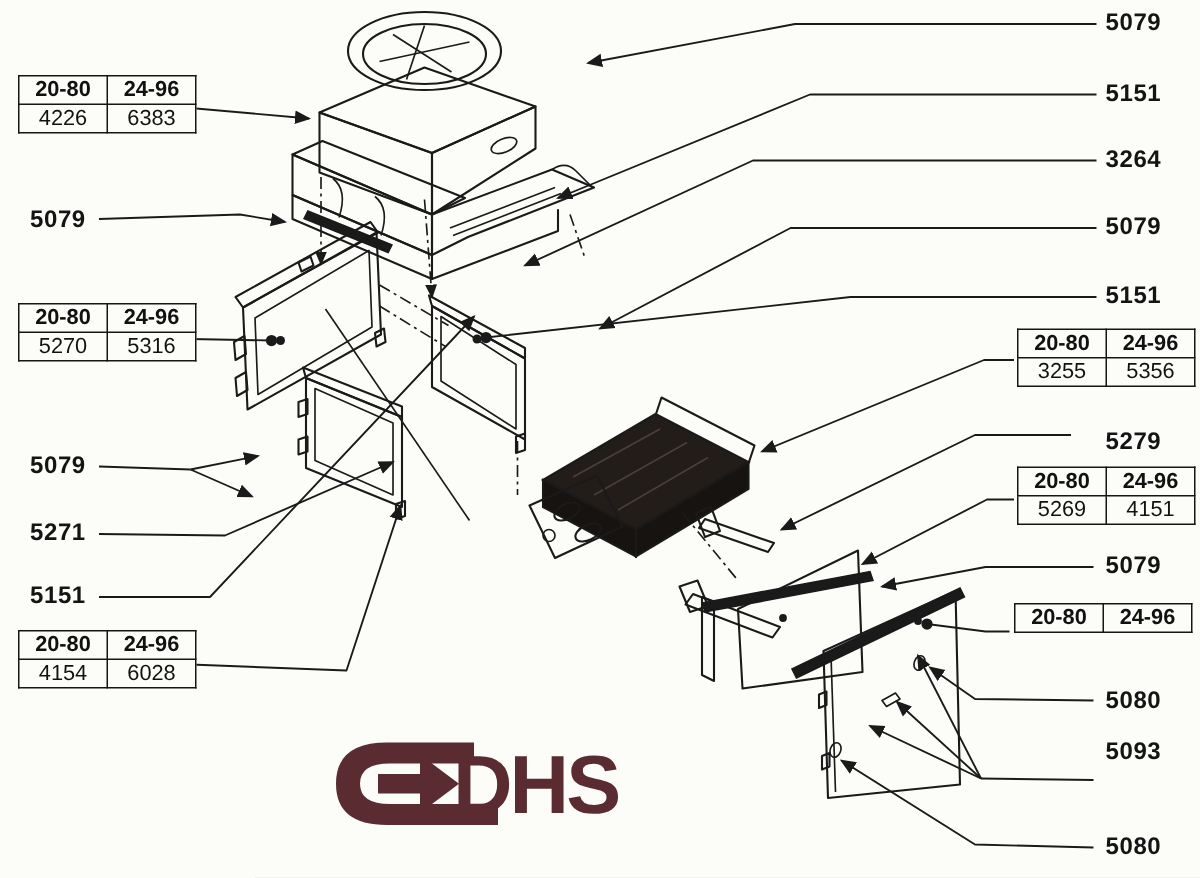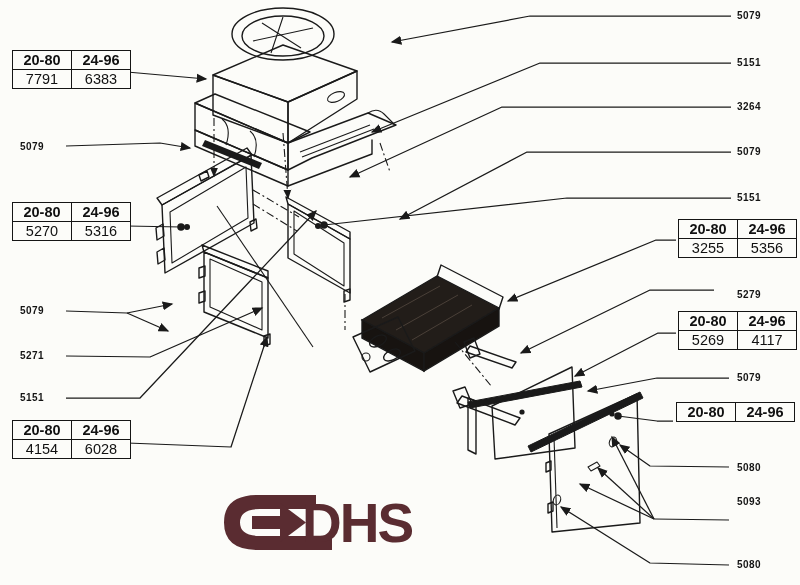--- a/index.html
+++ b/index.html
@@ -10,21 +10,21 @@
     font-family:"Liberation Sans", sans-serif;
   }
   svg#art{position:absolute;left:0;top:0;}
   svg#art *{vector-effect:none;}
   .line{fill:none;stroke:var(--ink);stroke-width:1.4;stroke-linejoin:round;stroke-linecap:round;}
   .thin{fill:none;stroke:var(--ink);stroke-width:1.1;stroke-linejoin:round;}
   .leader{fill:none;stroke:var(--ink);stroke-width:1.25;stroke-linejoin:round;}
   .dashdot{fill:none;stroke:var(--ink);stroke-width:1.1;stroke-dasharray:8 3 2 3;}
   .solid{fill:var(--ink);stroke:none;}
   .lbl{
-    position:absolute; font-size:10px; font-weight:600; letter-spacing:.4px;
+    position:absolute; font-size:16px; font-weight:600; letter-spacing:.4px;
     color:#141414; line-height:18px; white-space:nowrap;text-align:center;
   }
   .lbl.right{left:737px;}
   .lbl.left{left:20px;}
   table.ptable{
     position:absolute; border-collapse:collapse; background:var(--paper);
     font-size:14.5px; color:#111;
   }
   table.ptable th, table.ptable td{
     border:1.6px solid #151515; width:54px; height:18px;
@@ -216,21 +216,21 @@
   <div class="lbl left" style="top:347px">5271</div>
   <div class="lbl left" style="top:389px">5151</div>
 
   <table class="ptable" style="left:12px;top:50px">
     <tbody>
         <tr>
           <th>20-80</th>
         <th>24-96</th>
         </tr>
     <tr>
-          <td>7791</td>
+          <td>4226</td>
         <td>6383</td>
         </tr>
   </tbody>
     </table>
 
   <table class="ptable" style="left:12px;top:202px">
     <tbody>
         <tr>
           <th>20-80</th>
         <th>24-96</th>
@@ -269,21 +269,21 @@
     </table>
 
   <table class="ptable" style="left:678px;top:311px">
     <tbody>
         <tr>
           <th>20-80</th>
         <th>24-96</th>
         </tr>
     <tr>
           <td>5269</td>
-        <td>4117</td>
+        <td>4151</td>
         </tr>
   </tbody>
     </table>
 
   <table class="ptable" style="left:676px;top:402px">
     <tbody>
         <tr>
           <th>20-80</th>
         <th>24-96</th>
         </tr>

